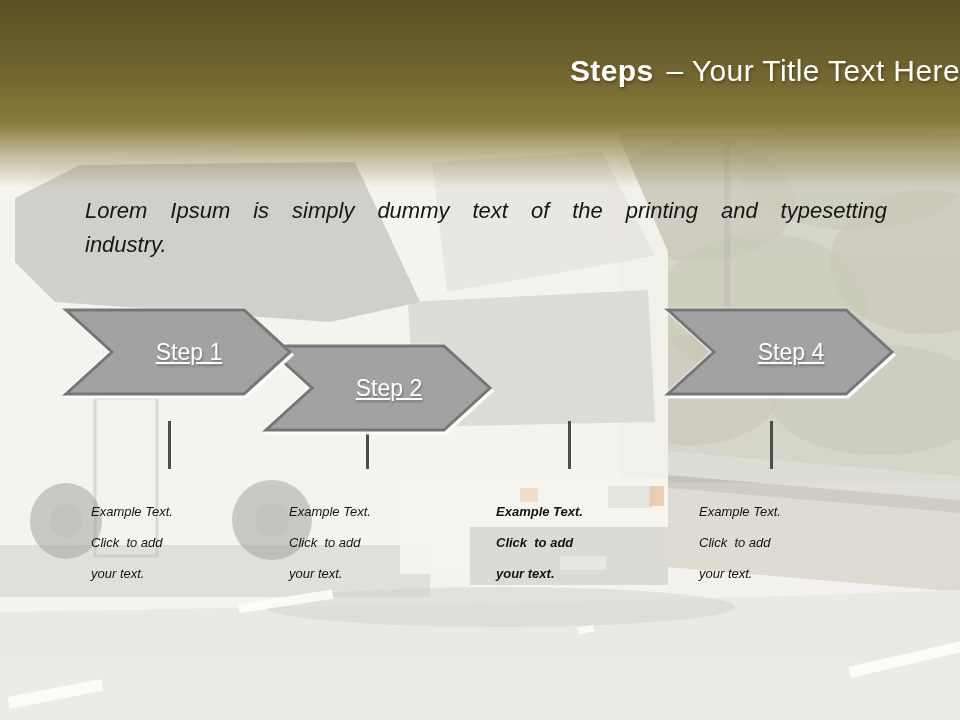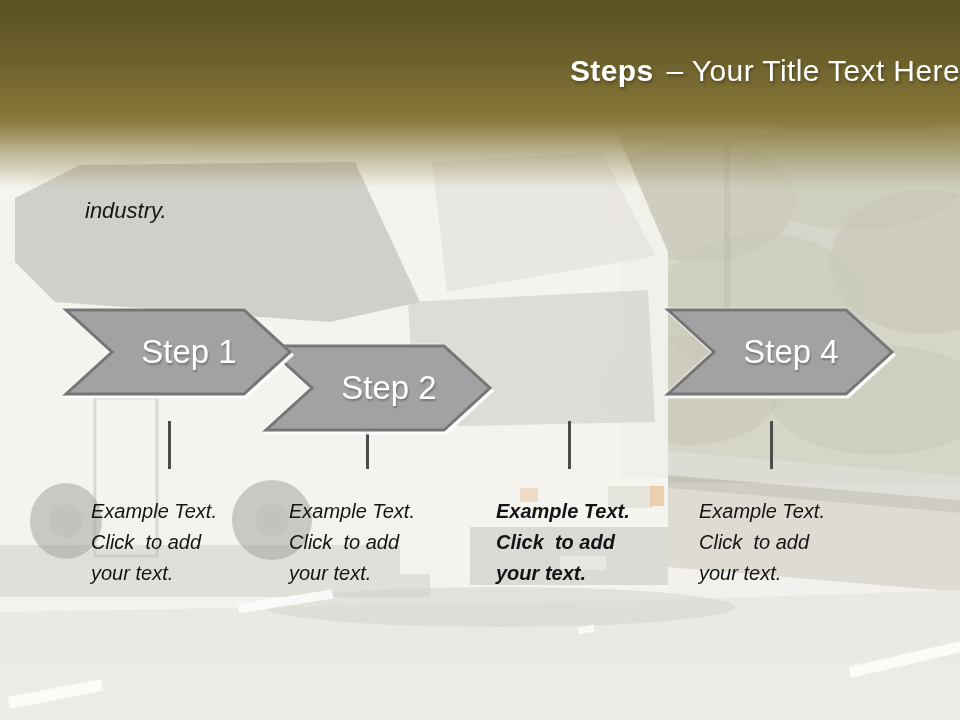--- a/index.html
+++ b/index.html
@@ -36,37 +36,38 @@
   .chev { position:absolute; top:308px; width:228px; height:88px; }
   .chev svg {
     position:absolute; inset:0; overflow:visible;
     filter:drop-shadow(2px 3px 0 rgba(255,255,255,0.85)) drop-shadow(-1px -1px 0 rgba(255,255,255,0.45));
   }
   .chev polygon { fill:#a2a2a2; stroke:#767676; stroke-width:3; }
   .chev--active polygon { fill:#847535; stroke:#3e3418; }
   .chev .label {
     position:absolute; left:56px; right:34px; top:0; bottom:0;
     display:flex; align-items:center; justify-content:center;
-    color:#ffffff; font-size:33px; white-space:nowrap;
+    color:#ffffff; font-size:23px; white-space:nowrap;
     text-shadow:1px 2px 2px rgba(0,0,0,0.28);
+    text-decoration:underline;
   }
   .chev--active .label { text-shadow:1px 2px 2px rgba(0,0,0,0.5); }
   .chev-1 { left:64px;  z-index:14; }
   .chev-2 { left:264px; z-index:13;margin-top:36px; }
   .chev-3 { left:465px; z-index:12; }
   .chev-4 { left:666px; z-index:11; }
 
   
   .tick { position:absolute; top:421px; width:3px; height:48px; background:#4c4c4a; z-index:5; }
   .tick-1 { left:168px; } .tick-2 { left:366px; } .tick-3 { left:568px; } .tick-4 { left:770px; }
 
   
   .desc {
     position:absolute; top:496px; width:180px; z-index:5;
-    font-style:italic; font-size:20px; line-height:31px; color:#141414;
+    font-style:italic; font-size:13px; line-height:31px; color:#141414;
   }
   .desc span { display:block; white-space:pre; }
   .desc--bold { font-weight:700; }
   .desc-1 { left:91px; } .desc-2 { left:289px; } .desc-3 { left:496px; } .desc-4 { left:699px; }
 </style>
 </head>
 <body>
 
 <div class="slide">
 
@@ -120,20 +121,21 @@
     <rect width="960" height="720" fill="#ffffff" opacity="0.4"></rect>
   </svg>
 
   <div class="title-band"></div>
 
   <div class="slide-title">
     <span class="t-bold">Steps</span><span class="t-rest">– Your Title Text Here</span>
   </div>
 
   <div class="intro">
+    <div class="line1">Lorem Ipsum is simply dummy text of the printing and typesetting</div>
     <div class="line2">industry.</div>
   </div>
 
   <div class="chev chev-1">
     <svg viewBox="0 0 228 88">
         <polygon points="2,2 180,2 226,44 180,86 2,86 48,44"></polygon>
       </svg>
     <span class="label">Step 1</span>
   </div>
   <div class="chev chev-2">

